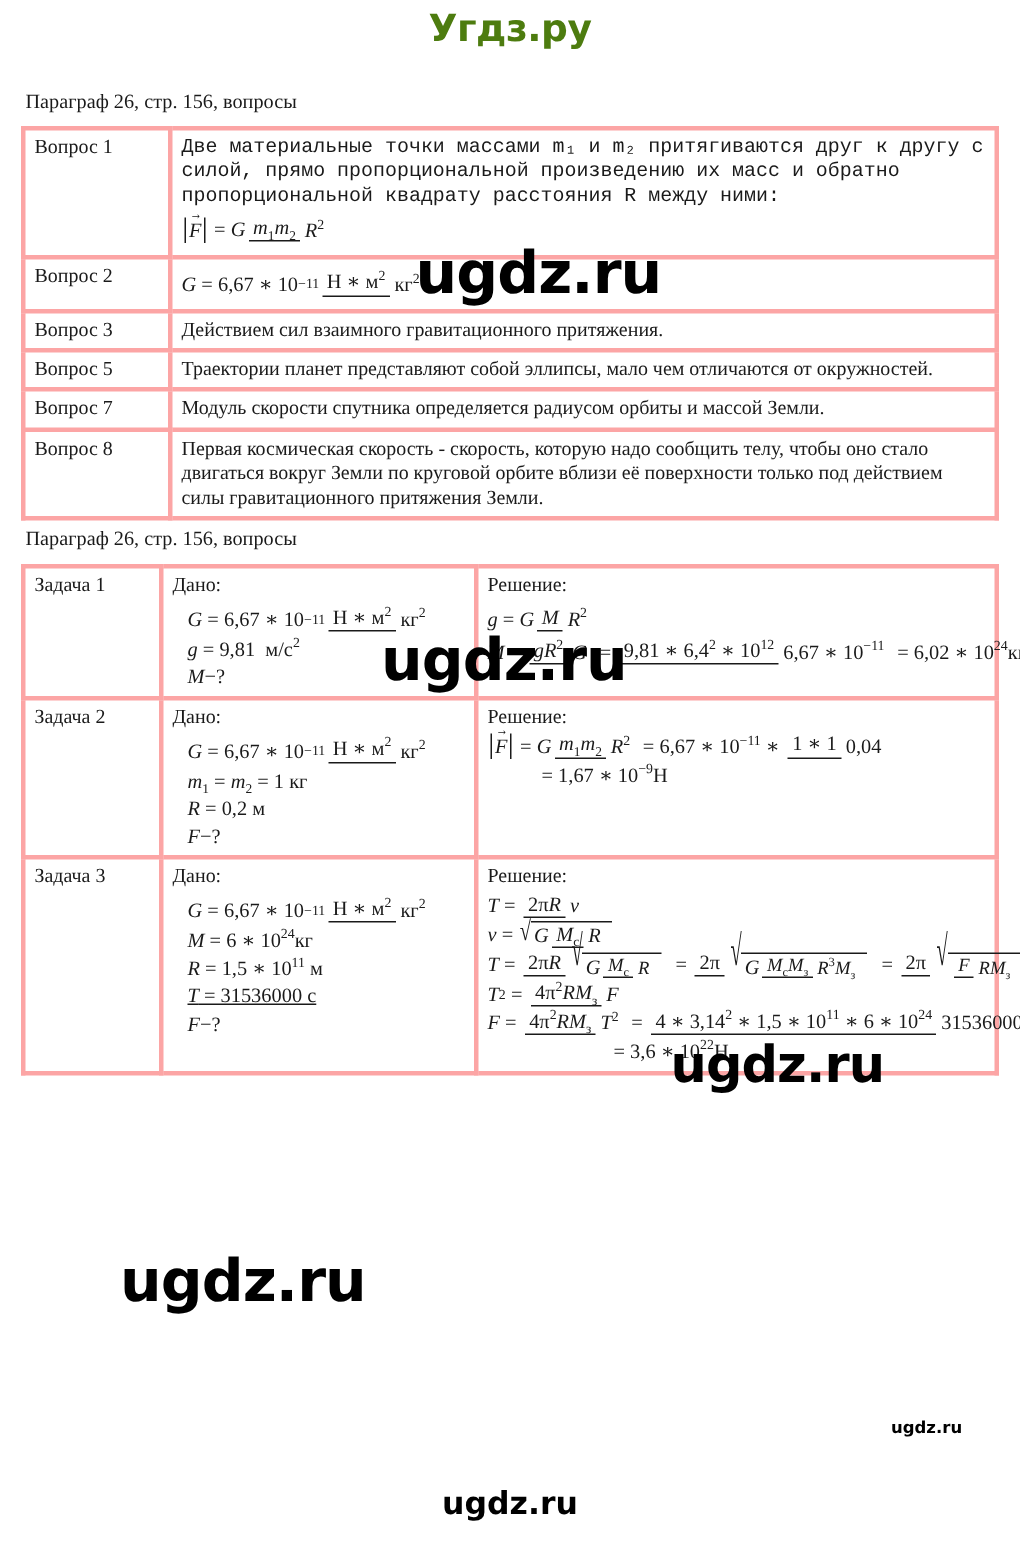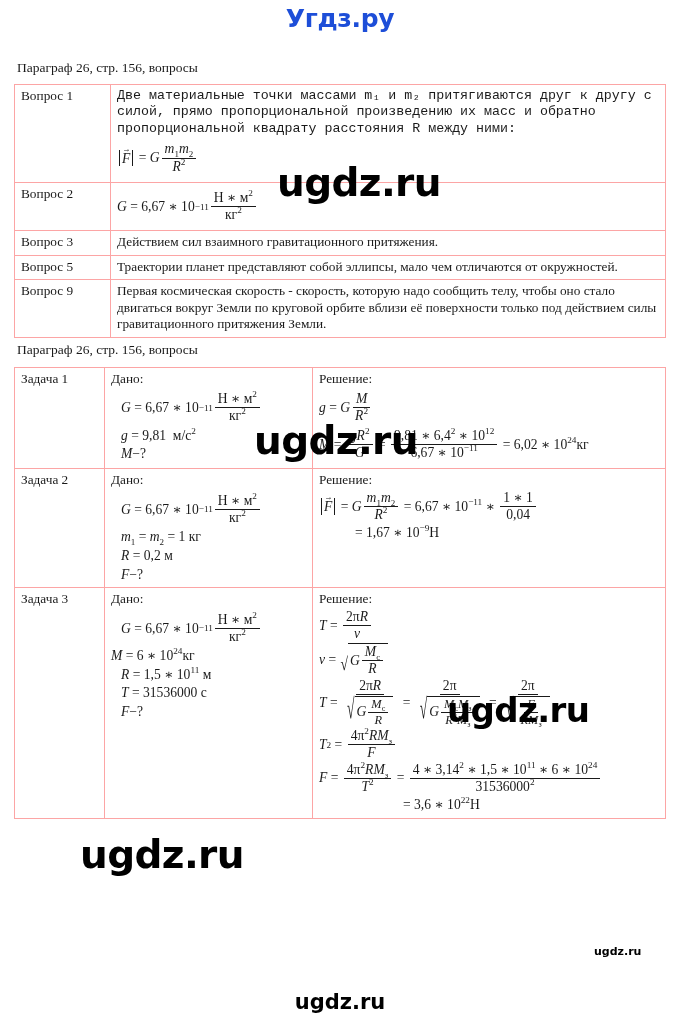--- a/index.html
+++ b/index.html
@@ -26,21 +26,21 @@
   .site-logo {
     position: absolute;
     top: 4px;
     left: 0;
     width: 680px;
     text-align: center;
     font-family: "DejaVu Sans", "Liberation Sans", sans-serif;
     font-weight: 700;
     font-size: 25px;
     letter-spacing: -0.3px;
-    color: #1d4ed8;
+    color: #4d7c0f;
   }
 
   
   .content {
     position: absolute;
     left: 14px;
     top: 60px;
     width: 652px;
   }
 
@@ -56,21 +56,21 @@
   }
 
   
   table.doc {
     border-collapse: collapse;
     width: 652px;
     table-layout: fixed;
     background: transparent;
   }
   table.doc td {
-    border: 1px solid #fca5a5;
+    border: 3px solid #fca5a5;
     vertical-align: top;
     padding: 3px 5px 4px 6px;
     font-size: 13.3px;
     line-height: 1.24;
   }
   td.label-cell {
     width: 84px;
     white-space: nowrap;
     padding-left: 7px;
   }
@@ -99,21 +99,20 @@
     display: block;
     margin: 5px 0 4px 10px;
   }
   .mblock.tight { margin: 2px 0 2px 10px; }
   .mblock.noind { margin-left: 0; }
   .mline { display: block; margin: 3px 0 1px 0; }
 
   
   .frac {
     display: inline-flex;
-    flex-direction: column;
     align-items: center;
     vertical-align: middle;
     margin: 0 2px;
     line-height: 1.05;
   }
   .frac > .num {
     padding: 0 3px 1px 3px;
     border-bottom: 1px solid #1a1a1a;
     display: block;
     white-space: nowrap;
@@ -260,23 +259,27 @@
           <td class="label-cell">Вопрос 3</td>
           <td>Действием сил взаимного гравитационного притяжения.</td>
         </tr>
 
         <tr>
           <td class="label-cell">Вопрос 5</td>
           <td>Траектории планет представляют собой эллипсы, мало чем отличаются от окружностей.</td>
         </tr>
 
 
-
-        <tr>
-          <td class="label-cell">Вопрос 9</td>
+        <tr>
+          <td class="label-cell">Вопрос 7</td>
+          <td>Модуль скорости спутника определяется радиусом орбиты и массой Земли.</td>
+        </tr>
+
+        <tr>
+          <td class="label-cell">Вопрос 8</td>
           <td>Первая космическая скорость - скорость, которую надо сообщить телу, чтобы оно стало двигаться вокруг Земли по круговой орбите вблизи её поверхности только под действием силы гравитационного притяжения Земли.</td>
         </tr>
       </tbody>
     </table>
 
     <div class="section-caption second">Параграф 26, стр. 156, вопросы</div>
 
     <table class="doc tasks">
       <tbody>
 
@@ -394,27 +397,27 @@
               <span class="mrow">
                 <span class="mi">G</span>
                   <span class="mup">&nbsp;=&nbsp;6,67&nbsp;∗&nbsp;10</span>
                   <sup class="ex">−11</sup>
                 <span class="frac">
                   <span class="num mup">Н ∗ м<sup class="ex">2</sup></span>
                   <span class="den mup">кг<sup class="ex">2</sup></span>
                 </span>
               </span>
             </span>
-            <span class="math mline" style="">
+            <span class="math mline" style="margin-left:10px;">
               <span class="mi">M</span><span class="mup">&nbsp;=&nbsp;6 ∗ 10<sup class="ex">24</sup>кг</span>
             </span>
             <span class="math mline" style="margin-left:10px;">
               <span class="mi">R</span><span class="mup">&nbsp;=&nbsp;1,5 ∗ 10<sup class="ex">11</sup> м</span>
             </span>
-            <span class="math mline" style="margin-left:10px;">
+            <span class="math mline" style="margin-left:10px;text-decoration:underline;">
               <span class="mi">T</span><span class="mup">&nbsp;=&nbsp;31536000 с</span>
             </span>
             <span class="math mline" style="margin-left:10px;">
               <span class="mi">F</span><span class="mup">−?</span>
             </span>
           </td>
           <td>
             <span class="cell-title">Решение:</span>
 
             <span class="math mblock noind tight">

